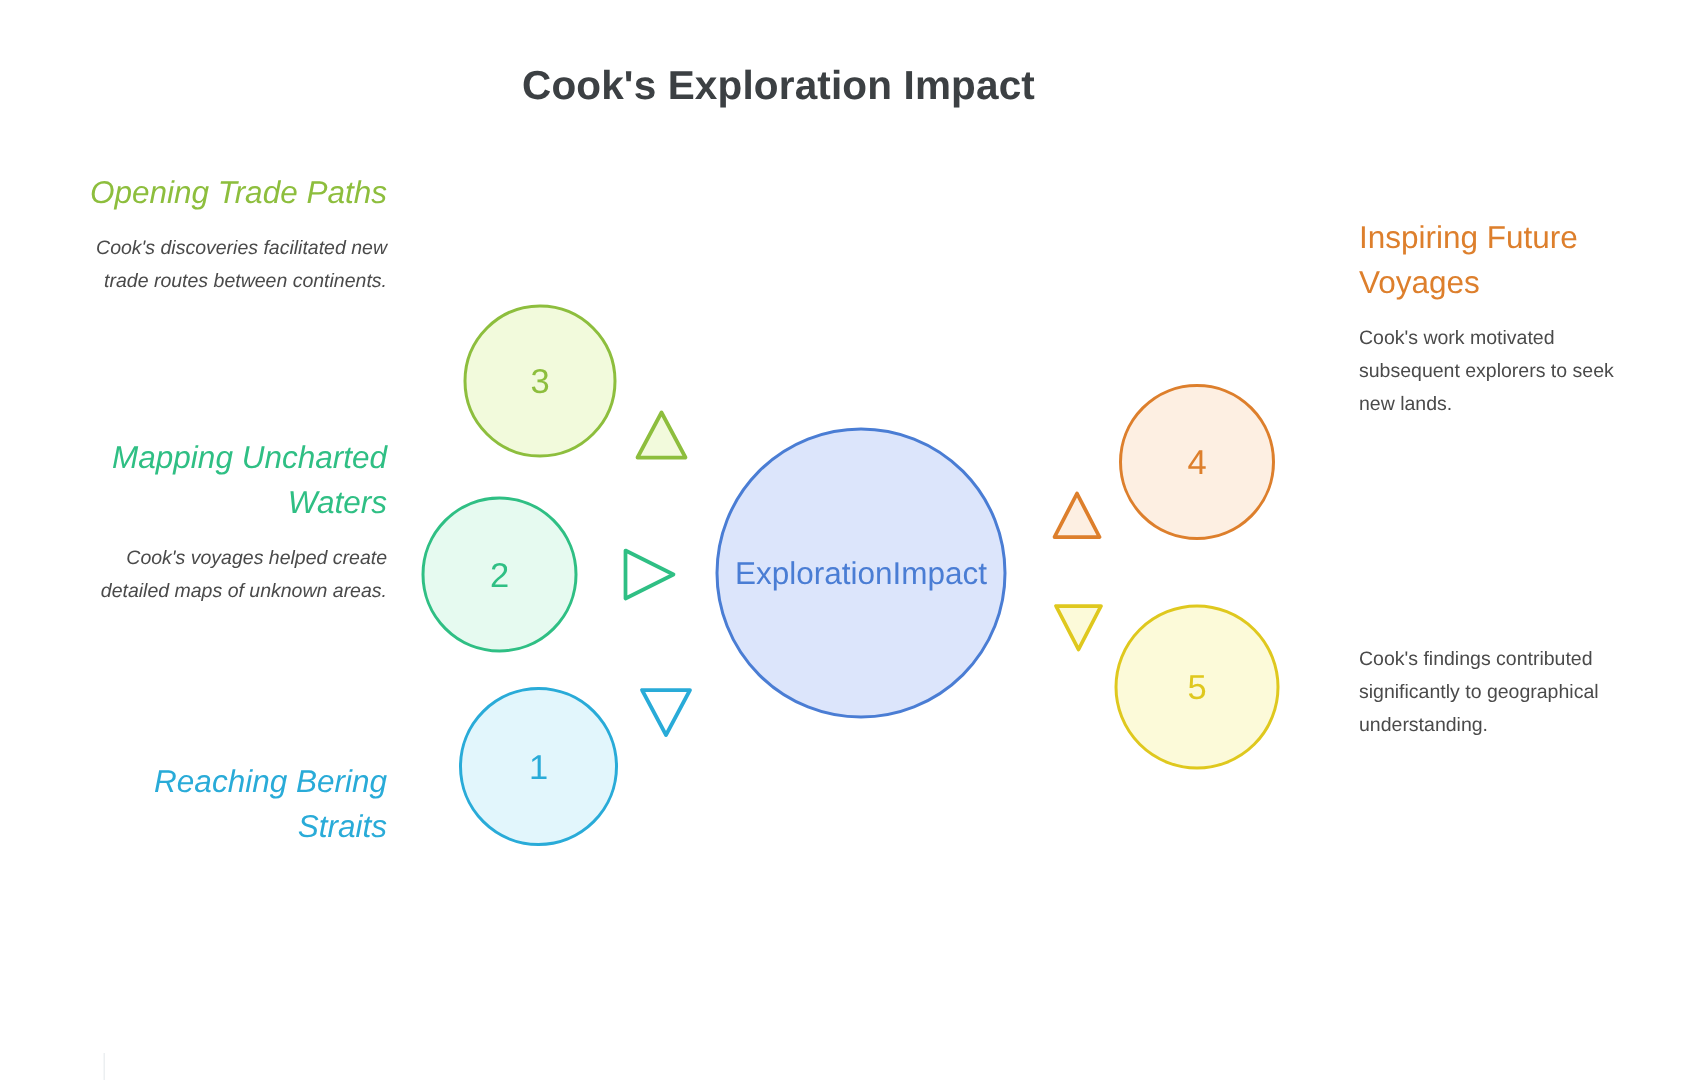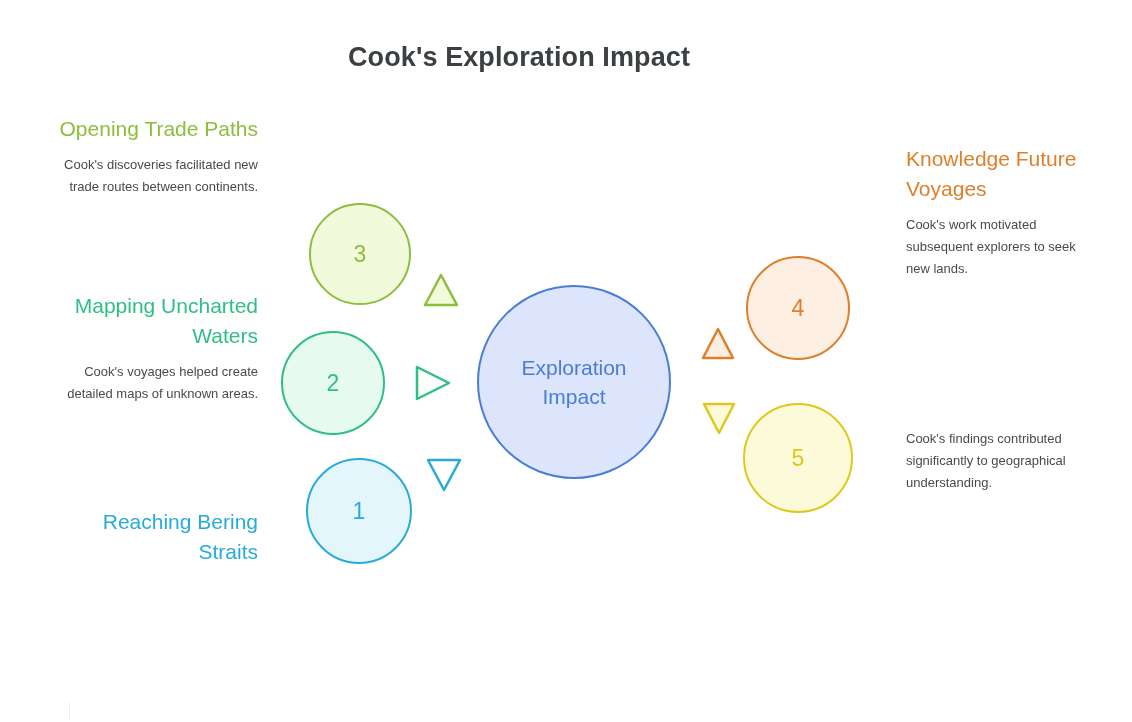--- a/index.html
+++ b/index.html
@@ -44,21 +44,21 @@
     font-weight: normal;
     margin: 0 0 10px 0;
   }
   .blk-body {
     font-size: 13px;
     line-height: 22px;
     color: #4a4a4a;
     margin: 0;
   }
   .side-left .blk-head,
-  .side-left .blk-body { text-align: right; }
+  .side-left .blk-body { text-align: right; font-style: italic; }
   .side-right .blk-head,
   .side-right .blk-body { text-align: left; }
 
   
   .side-left { right: 874px; width: 200px; }
   #block-trade   { top: 114px; }
   #block-mapping { top: 291px; }
   #block-bering  { top: 507px; }
 
   
@@ -81,21 +81,20 @@
   #circle-hub {
     left: 477px; top: 285px;
     width: 194px; height: 194px;
     background: #dce5fb;
     border-color: #4a7dd4;
     border-width: 2px;
     color: #4a7dd4;
     font-size: 21px;
     line-height: 29px;
     text-align: center;
-    flex-direction: column;
   }
   #circle-3 { left: 309px; top: 203px; width: 102px; height: 102px; }
   #circle-2 { left: 281px; top: 331px; width: 104px; height: 104px; }
   #circle-1 { left: 306px; top: 458px; width: 106px; height: 106px; }
   #circle-4 { left: 746px; top: 256px; width: 104px; height: 104px; }
   #circle-5 { left: 743px; top: 403px; width: 110px; height: 110px; }
 
   
   .node-arrow {
     position: absolute;
@@ -131,21 +130,21 @@
   <div class="txt-block side-left" id="block-mapping">
     <div class="blk-head" style="color: rgb(47, 191, 132);">Mapping Uncharted Waters</div>
     <div class="blk-body">Cook's voyages helped create detailed maps of unknown areas.</div>
   </div>
 
   <div class="txt-block side-left" id="block-bering">
     <div class="blk-head" style="color: rgb(41, 171, 216);">Reaching Bering Straits</div>
   </div>
 
   <div class="txt-block side-right" id="block-inspiring">
-    <div class="blk-head" style="color: rgb(221, 127, 44);">Knowledge Future Voyages</div>
+    <div class="blk-head" style="color: rgb(221, 127, 44);">Inspiring Future Voyages</div>
     <div class="blk-body">Cook's work motivated subsequent explorers to seek new lands.</div>
   </div>
 
   <div class="txt-block side-right" id="block-adding">
     <div class="blk-body">Cook's findings contributed significantly to geographical understanding.</div>
   </div>
 
   <div class="node-circle" id="circle-hub">
     <span>Exploration</span>
     <span>Impact</span>

